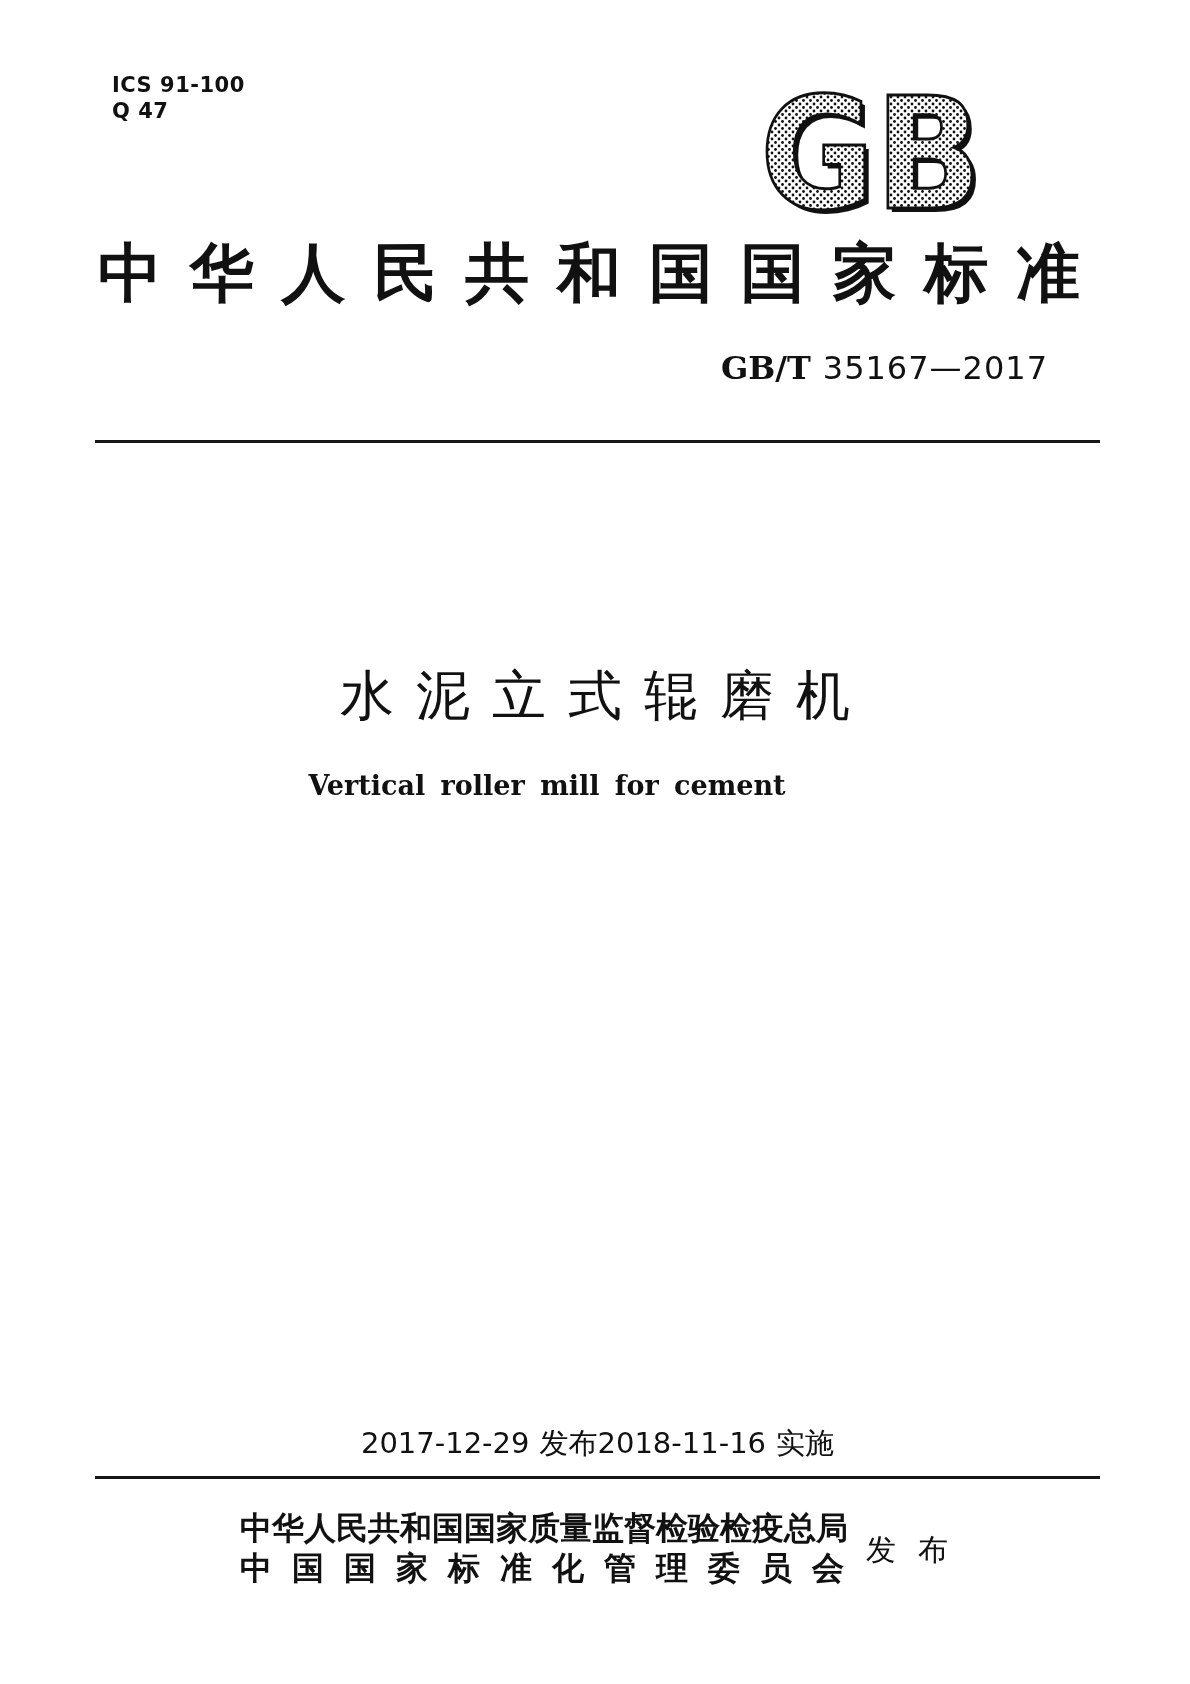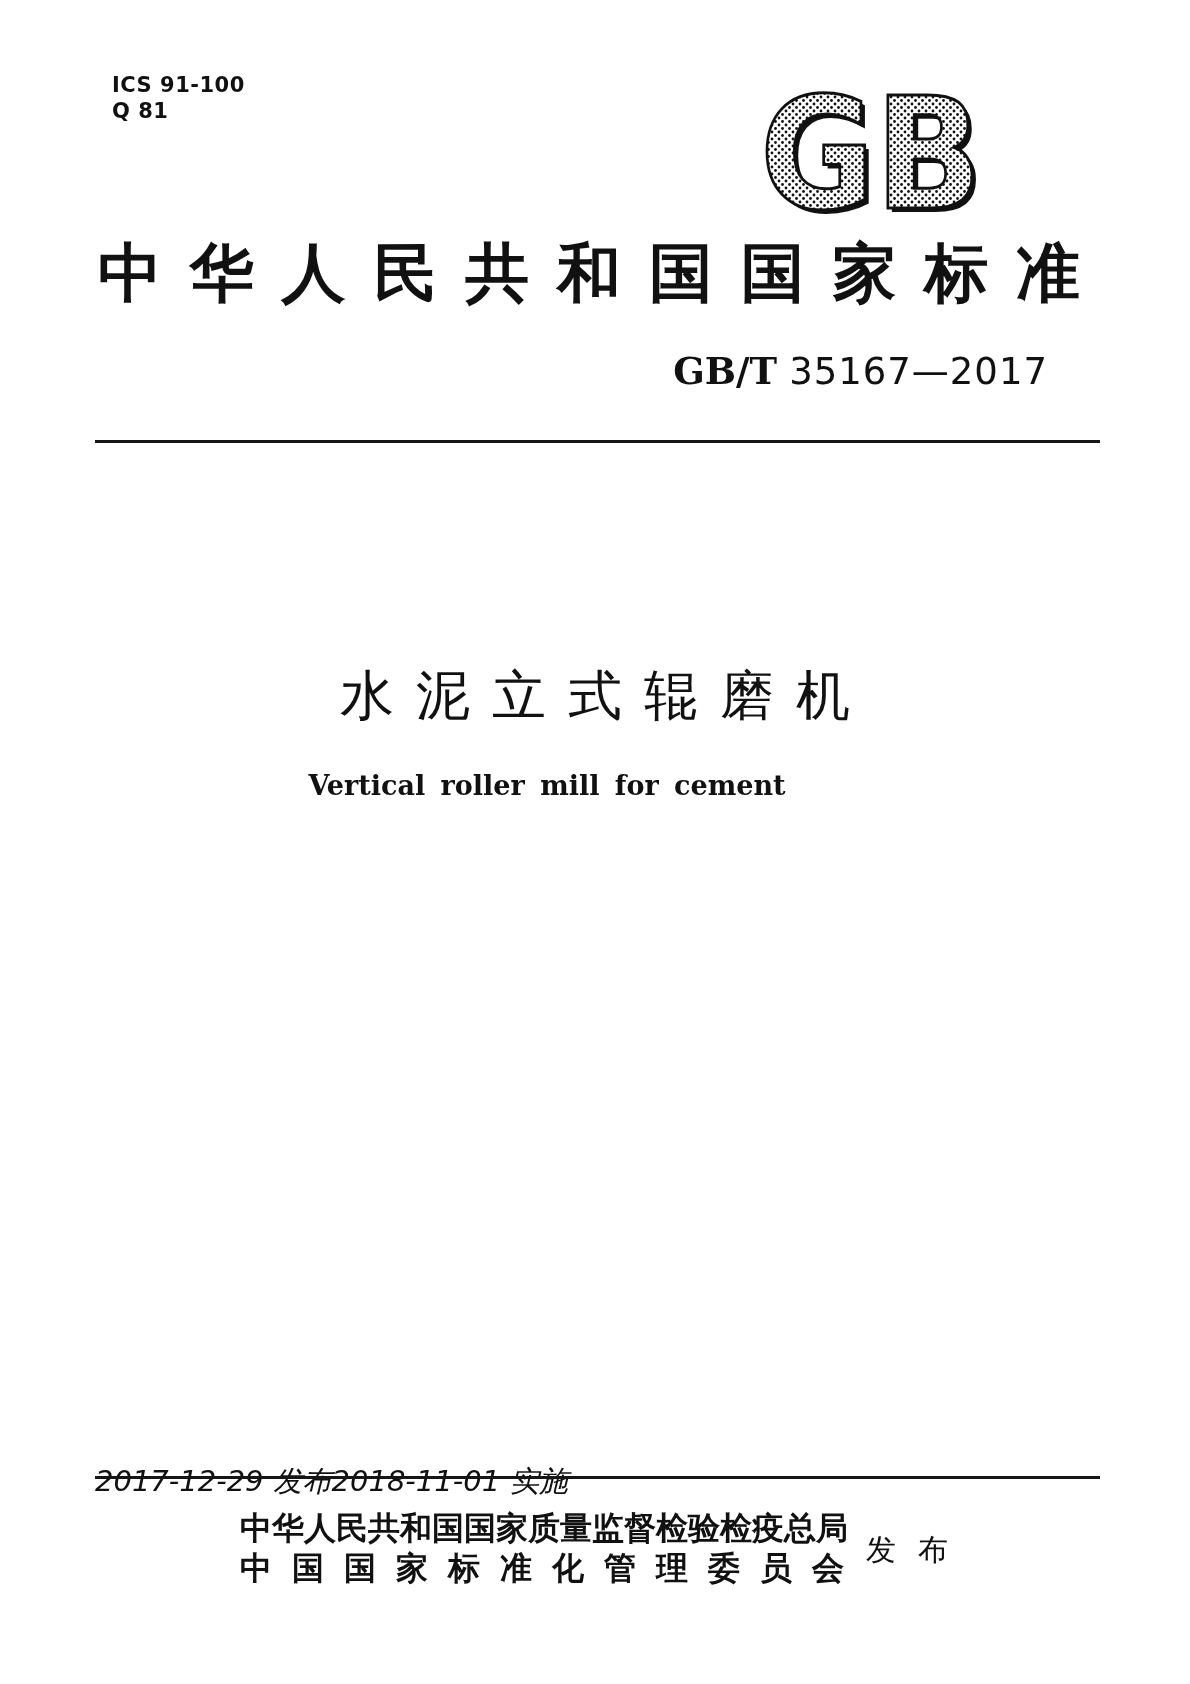--- a/index.html
+++ b/index.html
@@ -33,21 +33,21 @@
     font-family: "DejaVu Serif", serif;
     font-weight: 700;
     font-size: 64px;
     line-height: 1.1;
     white-space: nowrap;
   }
 
   
   .std-code {
     top: 349px; right: 142px;
-    font-size: 37px;
+    font-size: 32px;
     line-height: 1.2;
     white-space: nowrap;
   }
   .std-code .prefix {
     font-family: "DejaVu Serif", serif;
     font-weight: 700;
     margin-right: 12px;
   }
   .std-code .number {
     font-family: "DejaVu Sans", sans-serif;
@@ -75,28 +75,27 @@
     text-align: center;
     font-family: "DejaVu Serif", serif;
     font-weight: 700;
     font-size: 27px;
     line-height: 1.2;
     word-spacing: 6px;
   }
 
   
   .dates-row {
-    left: 95px; top: 1466px; width: 1005px;
-    display: flex; justify-content: flex-start;
+    left: 95px; top: 1428px; width: 1005px;
+    display: flex; justify-content: center;
     font-family: "DejaVu Sans", sans-serif;
     font-weight: 500;
     font-size: 29px;
     line-height: 1.1;
     white-space: nowrap;
-    font-style: italic;
   }
   .dates-row .d-label { margin-left: 10px; }
 
   
   .issuer-block {
     left: 240px; top: 1508px; width: 604px;
     font-family: "DejaVu Serif", serif;
     font-weight: 700;
     font-size: 32px;
   }
@@ -114,21 +113,21 @@
     font-weight: 500;
     font-size: 30px;
     line-height: 1.1;
   }
 </style>
 </head>
 <body>
 
 <div class="abs ics-block">
   <div>ICS 91-100</div>
-  <div>Q 81</div>
+  <div>Q 47</div>
 </div>
 
 <div class="abs gb-logo">
   <svg width="232" height="128" viewBox="0 0 232 128" xmlns="http://www.w3.org/2000/svg">
     <defs>
       <pattern id="halftone" width="7" height="7" patternUnits="userSpaceOnUse">
         <rect width="7" height="7" fill="#ffffff"></rect>
         <circle cx="2" cy="2" r="1.4" fill="#111111"></circle>
         <circle cx="5.5" cy="5.5" r="1.4" fill="#111111"></circle>
       </pattern>
@@ -170,21 +169,21 @@
     <span>机</span>
   </div>
 
 <div class="abs doc-title-en">Vertical roller mill for cement</div>
 
 <div class="abs dates-row">
   <div>
     <span>2017-12-29</span><span class="d-label">发布</span>
   </div>
   <div>
-    <span>2018-11-01</span><span class="d-label">实施</span>
+    <span>2018-11-16</span><span class="d-label">实施</span>
   </div>
 </div>
 
 <div class="abs rule rule-bottom"></div>
 
 <div class="abs issuer-block">
   <div class="issuer-line">
       <span>中</span>
       <span>华</span>
       <span>人</span>

